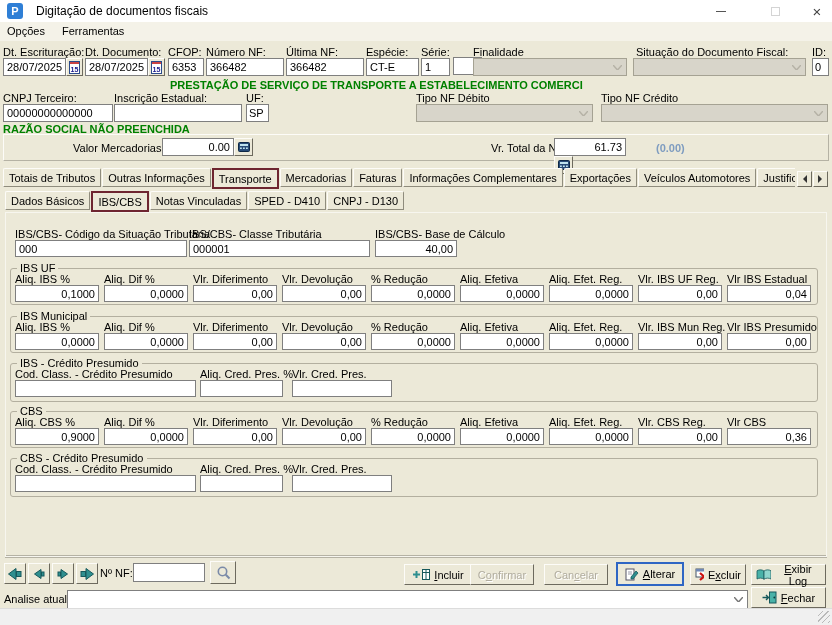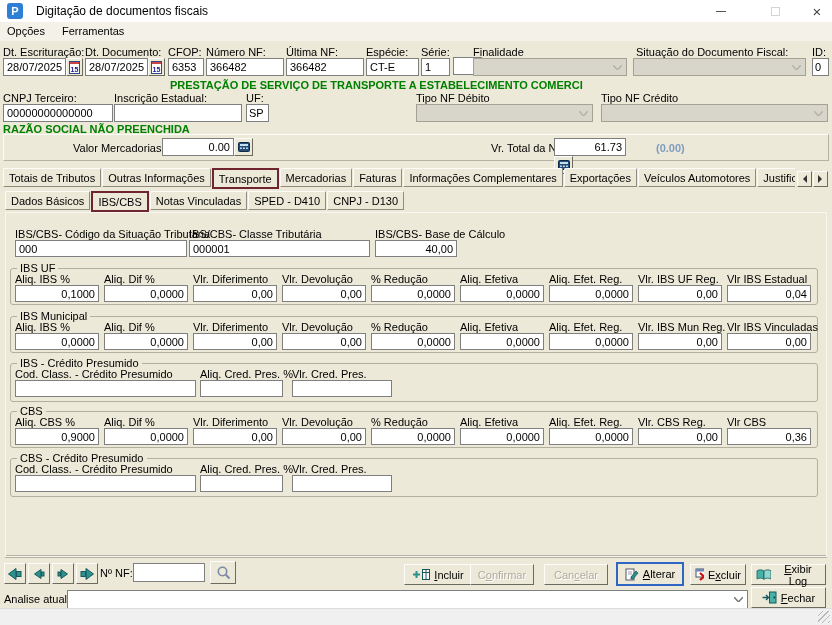--- a/index.html
+++ b/index.html
@@ -318,21 +318,21 @@
       <legend>IBS Municipal</legend>
       <div class="cols">
         <div class="col"><span class="lbl">Aliq. IBS %</span><input class="txt num" value="0,0000" style=""></div>
         <div class="col"><span class="lbl">Aliq. Dif %</span><input class="txt num" value="0,0000" style=""></div>
         <div class="col"><span class="lbl">Vlr. Diferimento</span><input class="txt num" value="0,00" style=""></div>
         <div class="col"><span class="lbl">Vlr. Devolução</span><input class="txt num" value="0,00" style=""></div>
         <div class="col"><span class="lbl">% Redução</span><input class="txt num" value="0,0000" style=""></div>
         <div class="col"><span class="lbl">Aliq. Efetiva</span><input class="txt num" value="0,0000" style=""></div>
         <div class="col"><span class="lbl">Aliq. Efet. Reg.</span><input class="txt num" value="0,0000" style=""></div>
         <div class="col"><span class="lbl">Vlr. IBS Mun Reg.</span><input class="txt num" value="0,00" style=""></div>
-        <div class="col"><span class="lbl">Vlr IBS Vinculadas</span><input class="txt num" value="0,00" style=""></div>
+        <div class="col"><span class="lbl">Vlr IBS Presumido</span><input class="txt num" value="0,00" style=""></div>
       </div>
     </fieldset>
 
     <fieldset style="left:10px; top:317px; width:808px; height:44px;">
       <legend>IBS - Crédito Presumido</legend>
       <div class="cols" style="gap:0;">
         <div class="col w-cod"><span class="lbl">Cod. Class. - Crédito Presumido</span><input class="txt" value="" style=""></div>
         <div class="col w-aliq"><span class="lbl">Aliq. Cred. Pres. %</span><input class="txt num" value="" style=""></div>
         <div class="col w-vlr"><span class="lbl">Vlr. Cred. Pres.</span><input class="txt num" value="" style=""></div>
       </div>

